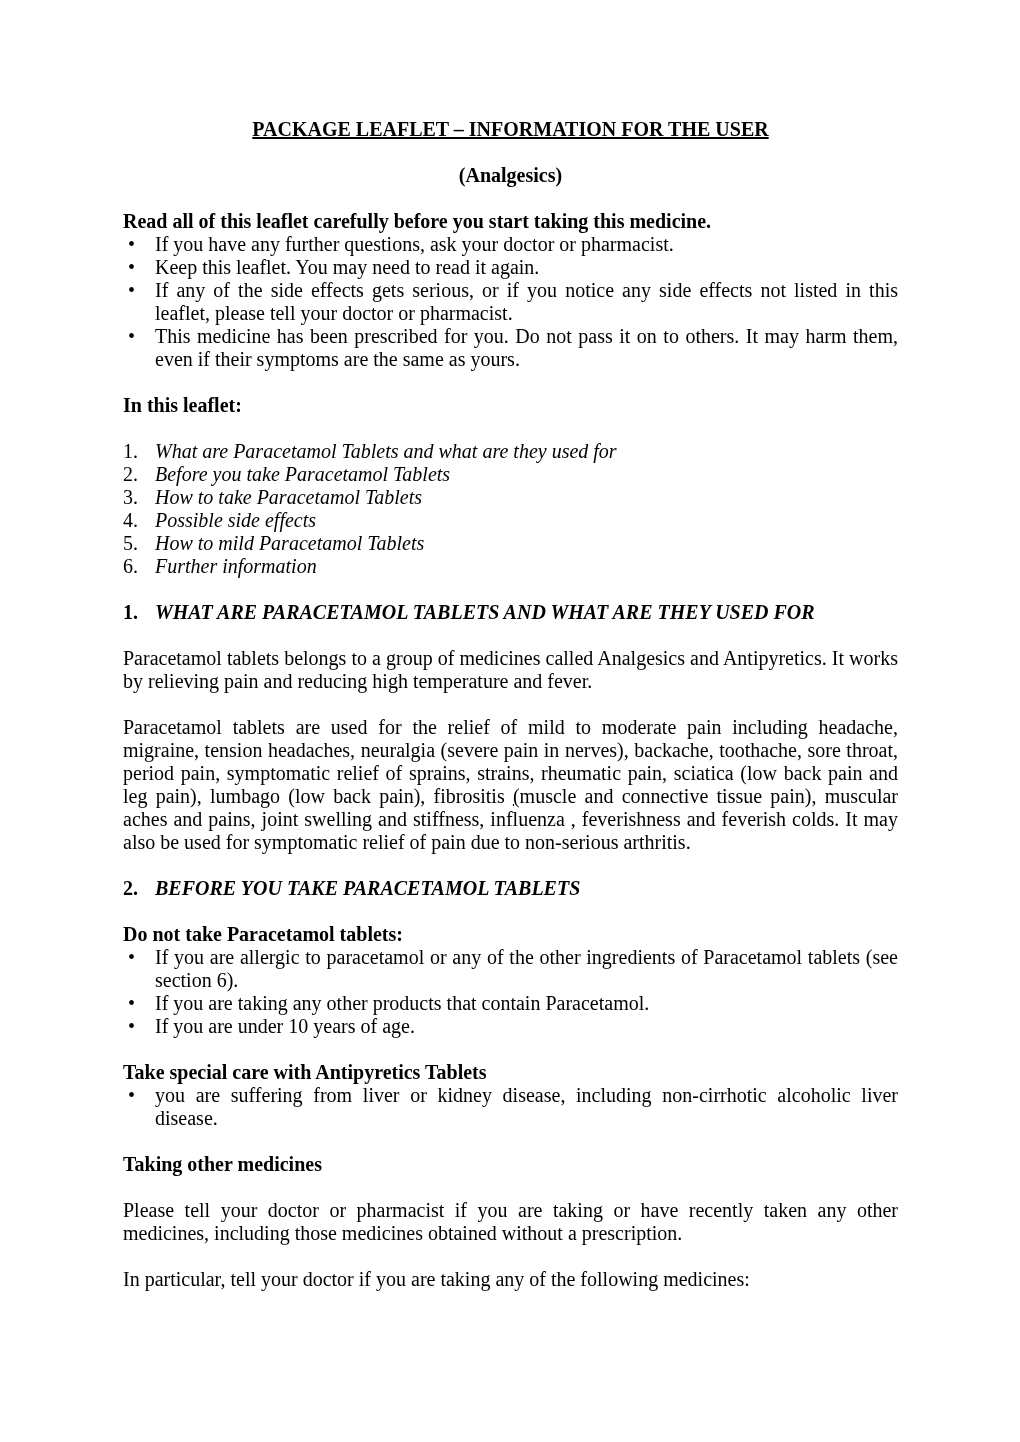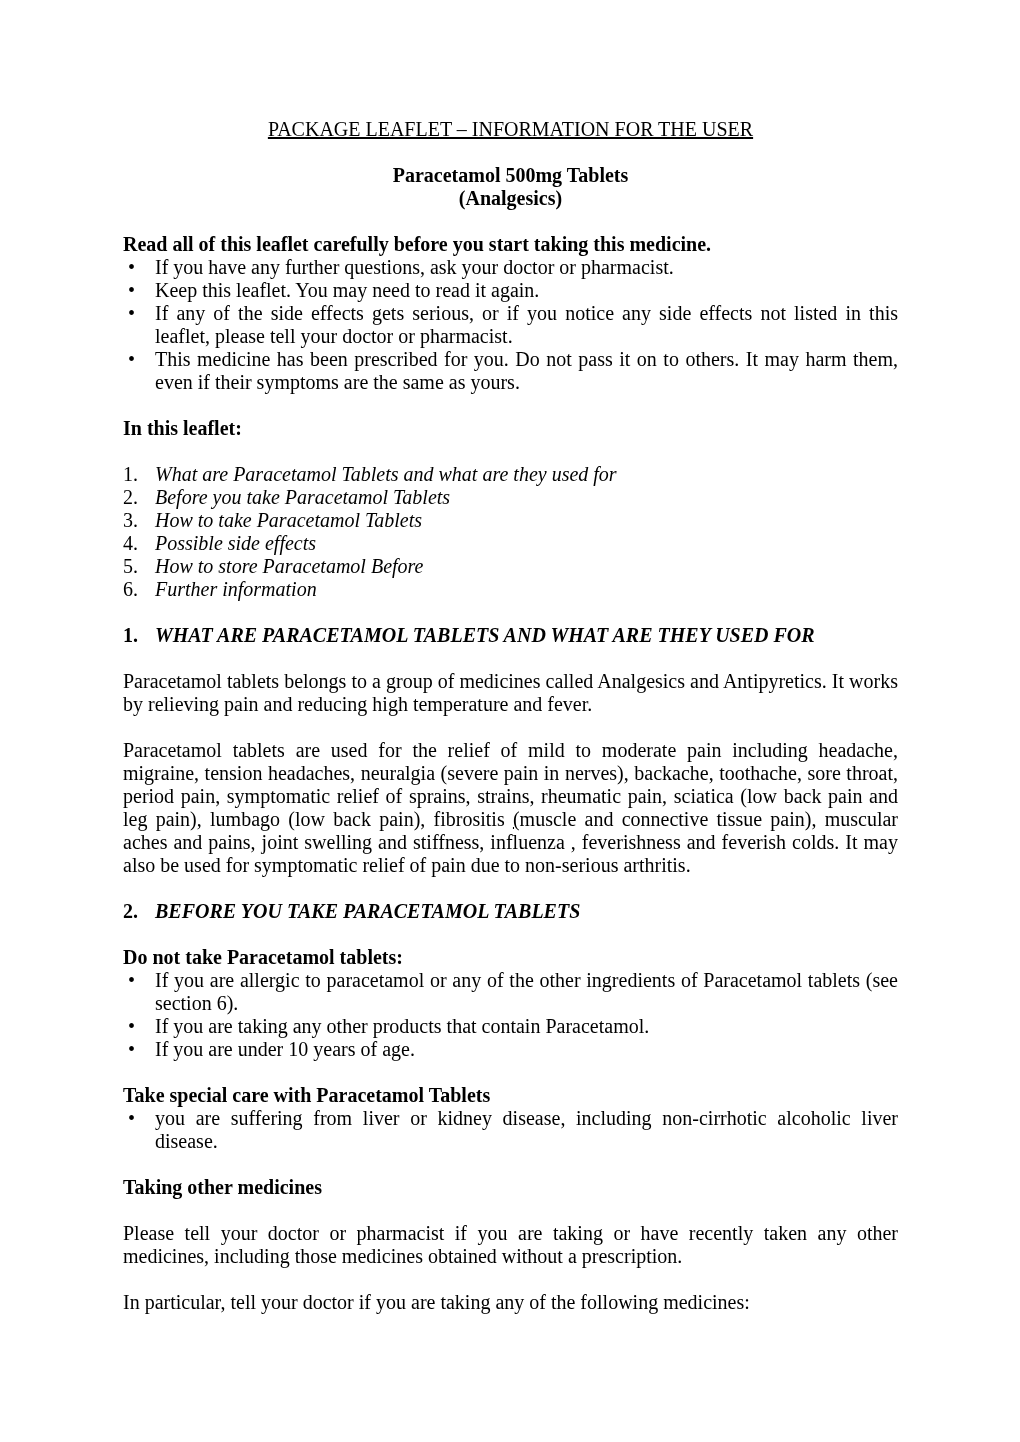--- a/index.html
+++ b/index.html
@@ -19,21 +19,21 @@
     height: 1442px;
     padding: 118px 122px 0 123px;
     font-size: 20px;
     line-height: 23px;
     background: #ffffff;
     overflow: hidden;
   }
   .center { text-align: center; }
   .bold { font-weight: bold; }
   .title {
-    font-weight: normal;
+    font-weight: bold;
     text-decoration: underline;
   }
   .gap { margin-top: 23px; }
   .just { text-align: justify; }
   .u { text-decoration: underline; }
 
   
   .li {
     position: relative;
     padding-left: 32px;
@@ -55,21 +55,20 @@
   .numrow .txt { flex: 1 1 auto; font-style: italic; }
 </style>
 </head>
 <body>
 
 <div class="page">
 
   <div class="center title">PACKAGE LEAFLET – INFORMATION FOR THE USER</div>
 
   <div class="center bold gap">
-    <div>Paracetamol 500mg Tablets</div>
     <div>(Analgesics)</div>
   </div>
 
   <div class="bold gap">Read all of this leaflet carefully before you start taking this medicine.</div>
 
   <div>
     <div class="li">If you have any further questions, ask your doctor or pharmacist.</div>
     <div class="li">Keep this leaflet. You may need to read it again.</div>
     <div class="li">If any of the side effects gets serious, or if you notice any side effects not listed in this leaflet, please tell your doctor or pharmacist.</div>
     <div class="li">This medicine has been prescribed for you. Do not pass it on to others. It may harm them, even if their symptoms are the same as yours.</div>
@@ -89,21 +88,21 @@
     <div class="numrow">
       <span class="num">3.</span>
       <span class="txt">How to take Paracetamol Tablets</span>
     </div>
     <div class="numrow">
       <span class="num">4.</span>
       <span class="txt">Possible side effects</span>
     </div>
     <div class="numrow">
       <span class="num">5.</span>
-      <span class="txt">How to store Paracetamol Before</span>
+      <span class="txt">How to mild Paracetamol Tablets</span>
     </div>
     <div class="numrow">
       <span class="num">6.</span>
       <span class="txt">Further information</span>
     </div>
   </div>
 
   <div class="numrow bold gap">
     <span class="num">1.</span>
     <span class="txt">WHAT ARE PARACETAMOL TABLETS AND WHAT ARE THEY USED FOR</span>
@@ -119,21 +118,21 @@
   </div>
 
   <div class="bold gap">Do not take Paracetamol tablets:</div>
 
   <div>
     <div class="li">If you are allergic to paracetamol or any of the other ingredients of Paracetamol tablets (see section 6).</div>
     <div class="li">If you are taking any other products that contain Paracetamol.</div>
     <div class="li">If you are under 10 years of age.</div>
   </div>
 
-  <div class="bold gap">Take special care with Paracetamol Tablets</div>
+  <div class="bold gap">Take special care with Antipyretics Tablets</div>
 
 
   <div>
     <div class="li">you are suffering from liver or kidney disease, including non-cirrhotic alcoholic liver disease.</div>
   </div>
 
   <div class="bold gap">Taking other medicines</div>
 
   <div class="just gap">Please tell your doctor or pharmacist if you are taking or have recently taken any other medicines, including those medicines obtained without a prescription.</div>
 

